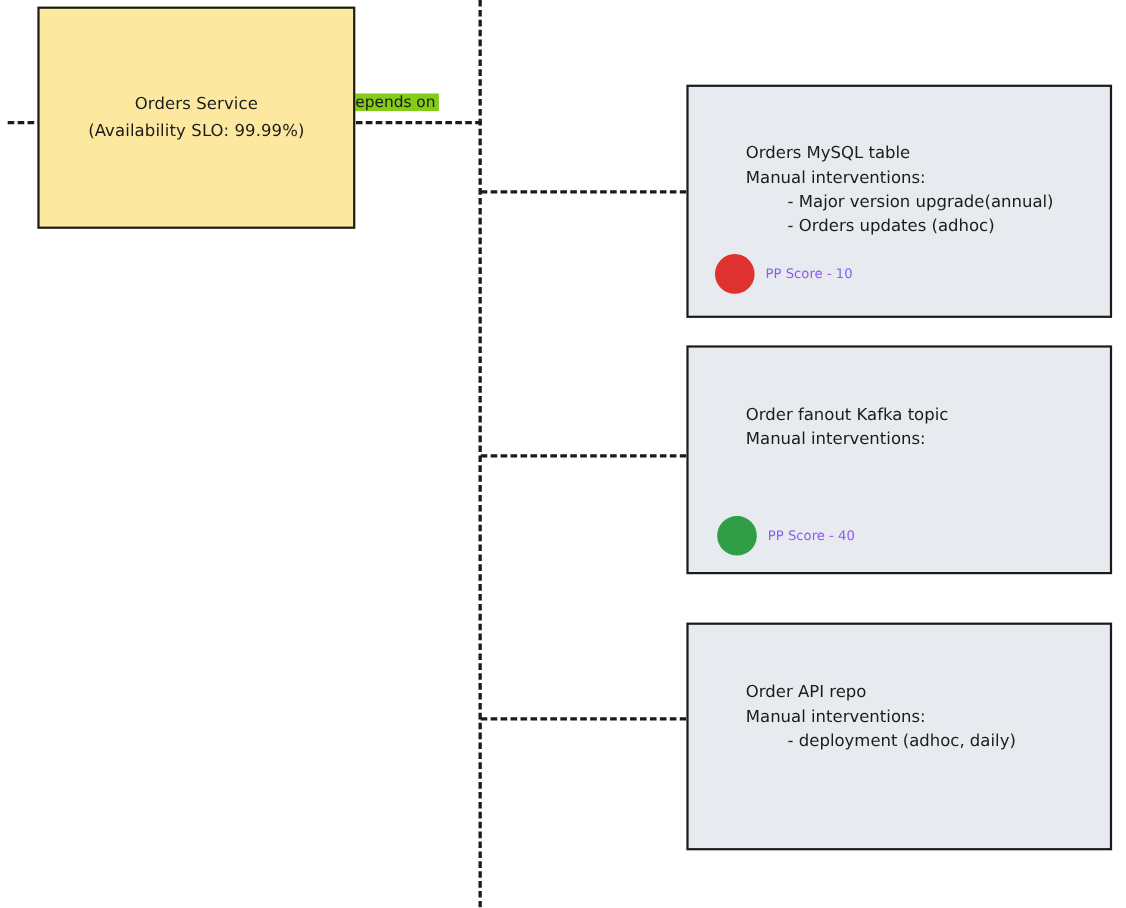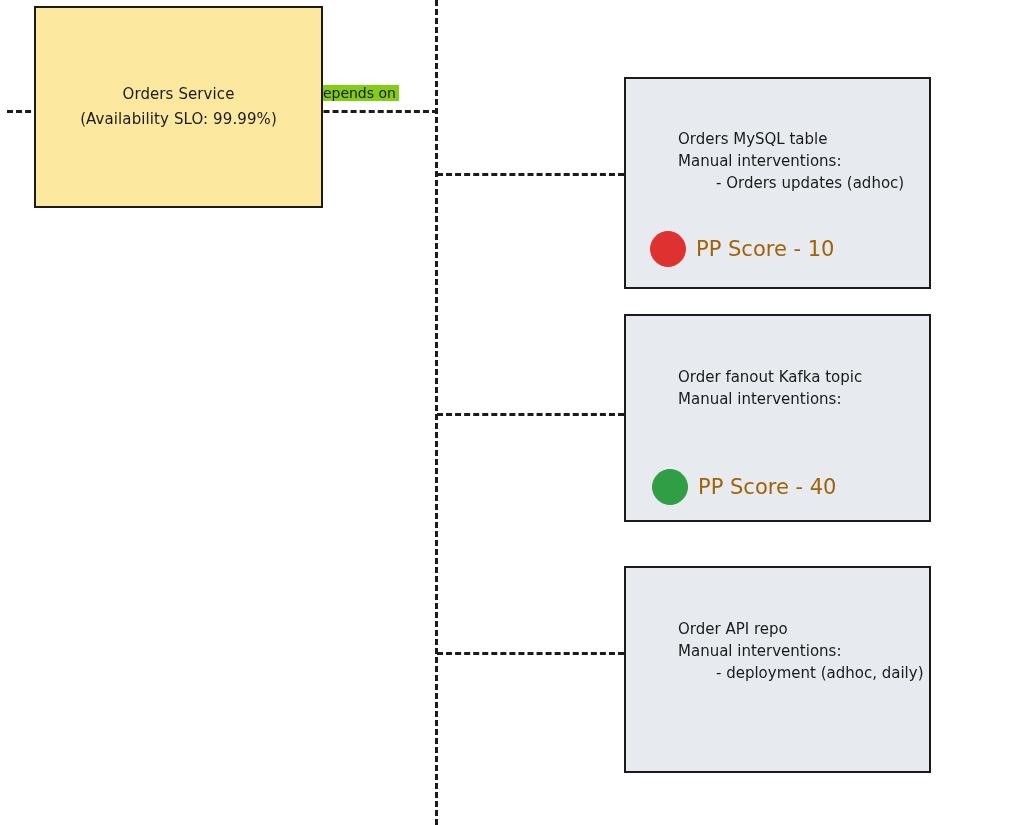--- a/index.html
+++ b/index.html
@@ -39,21 +39,21 @@
     color: #1b1b1b;
     line-height: 25px;
     white-space: nowrap;
     letter-spacing: 0.1px;
   }
 
   
   .resource-node {
     position: absolute;
     left: 624px;
-    width: 307px;
+    width: 387px;
     background: #E7EAEE;
     border: 2px solid #1b1b1b;
     box-sizing: border-box;
   }
   #node-mysql  { top: 77px;  height: 212px; }
   #node-kafka  { top: 314px; height: 208px; }
   #node-repo   { top: 566px; height: 207px; text-decoration: underline; }
 
   .node-text {
     position: absolute;
@@ -91,22 +91,22 @@
 
   .score-dot {
     width: 34px;
     height: 34px;
     border-radius: 50%;
     flex: none;
   }
   #node-repo .score-dot { width: 38px; height: 38px; }
 
   .score-label {
-    font-size: 21px;
-    color: #a16207;
+    font-size: 12px;
+    color: #8b5cf6;
     white-space: nowrap;
     margin-left: 10px;
     text-align: center;
   }
   #node-repo .score-label { margin-left: 12px; }
 
   
   .spine {
     position: absolute;
     left: 435px;
@@ -157,20 +157,21 @@
   <div class="service-node">
     <div class="line">Orders Service</div>
     <div class="line">(Availability SLO: 99.99%)</div>
   </div>
 
   <div class="resource-node" id="node-mysql">
     <div class="node-text">
       <div class="title">Orders MySQL table</div>
       <div class="sub">Manual interventions:</div>
       <ul>
+        <li>- Major version upgrade(annual)</li>
         <li>- Orders updates (adhoc)</li>
       </ul>
     </div>
     <div class="score-row">
       <div class="score-dot" style="background:#E03131;border:1px solid #E03131;"></div>
       <div class="score-label">PP Score - 10</div>
     </div>
   </div>
 
   <div class="resource-node" id="node-kafka">

